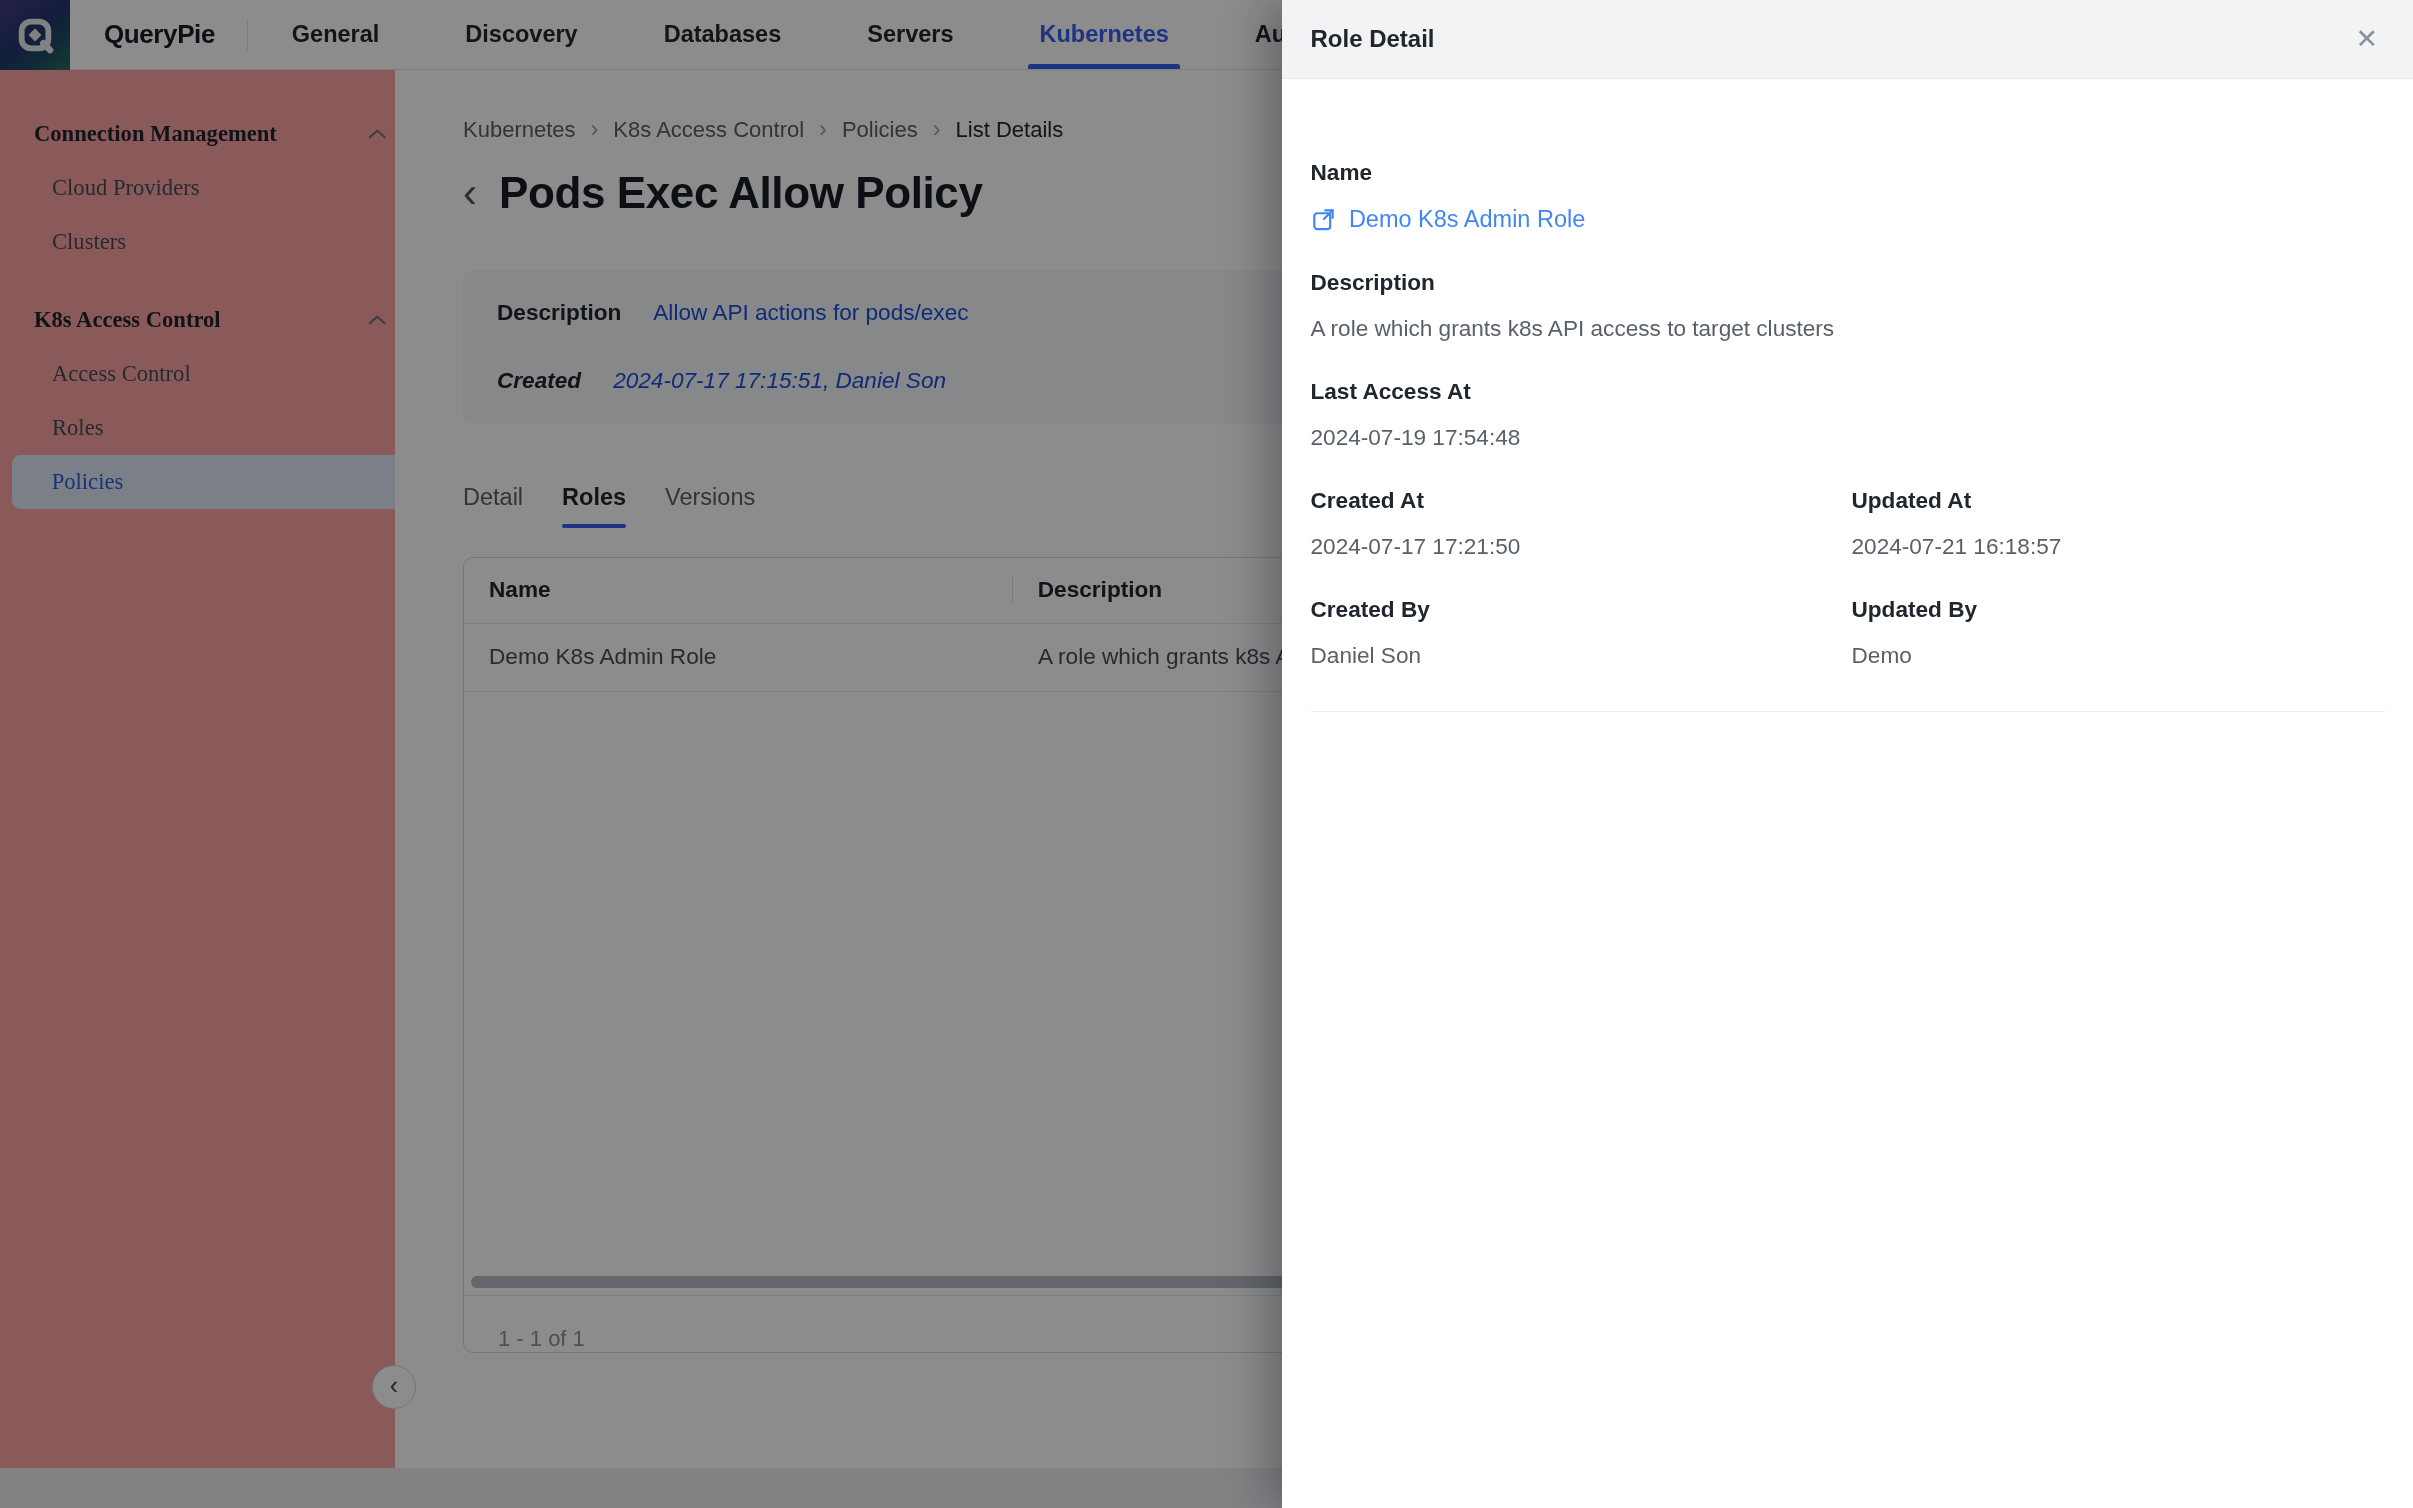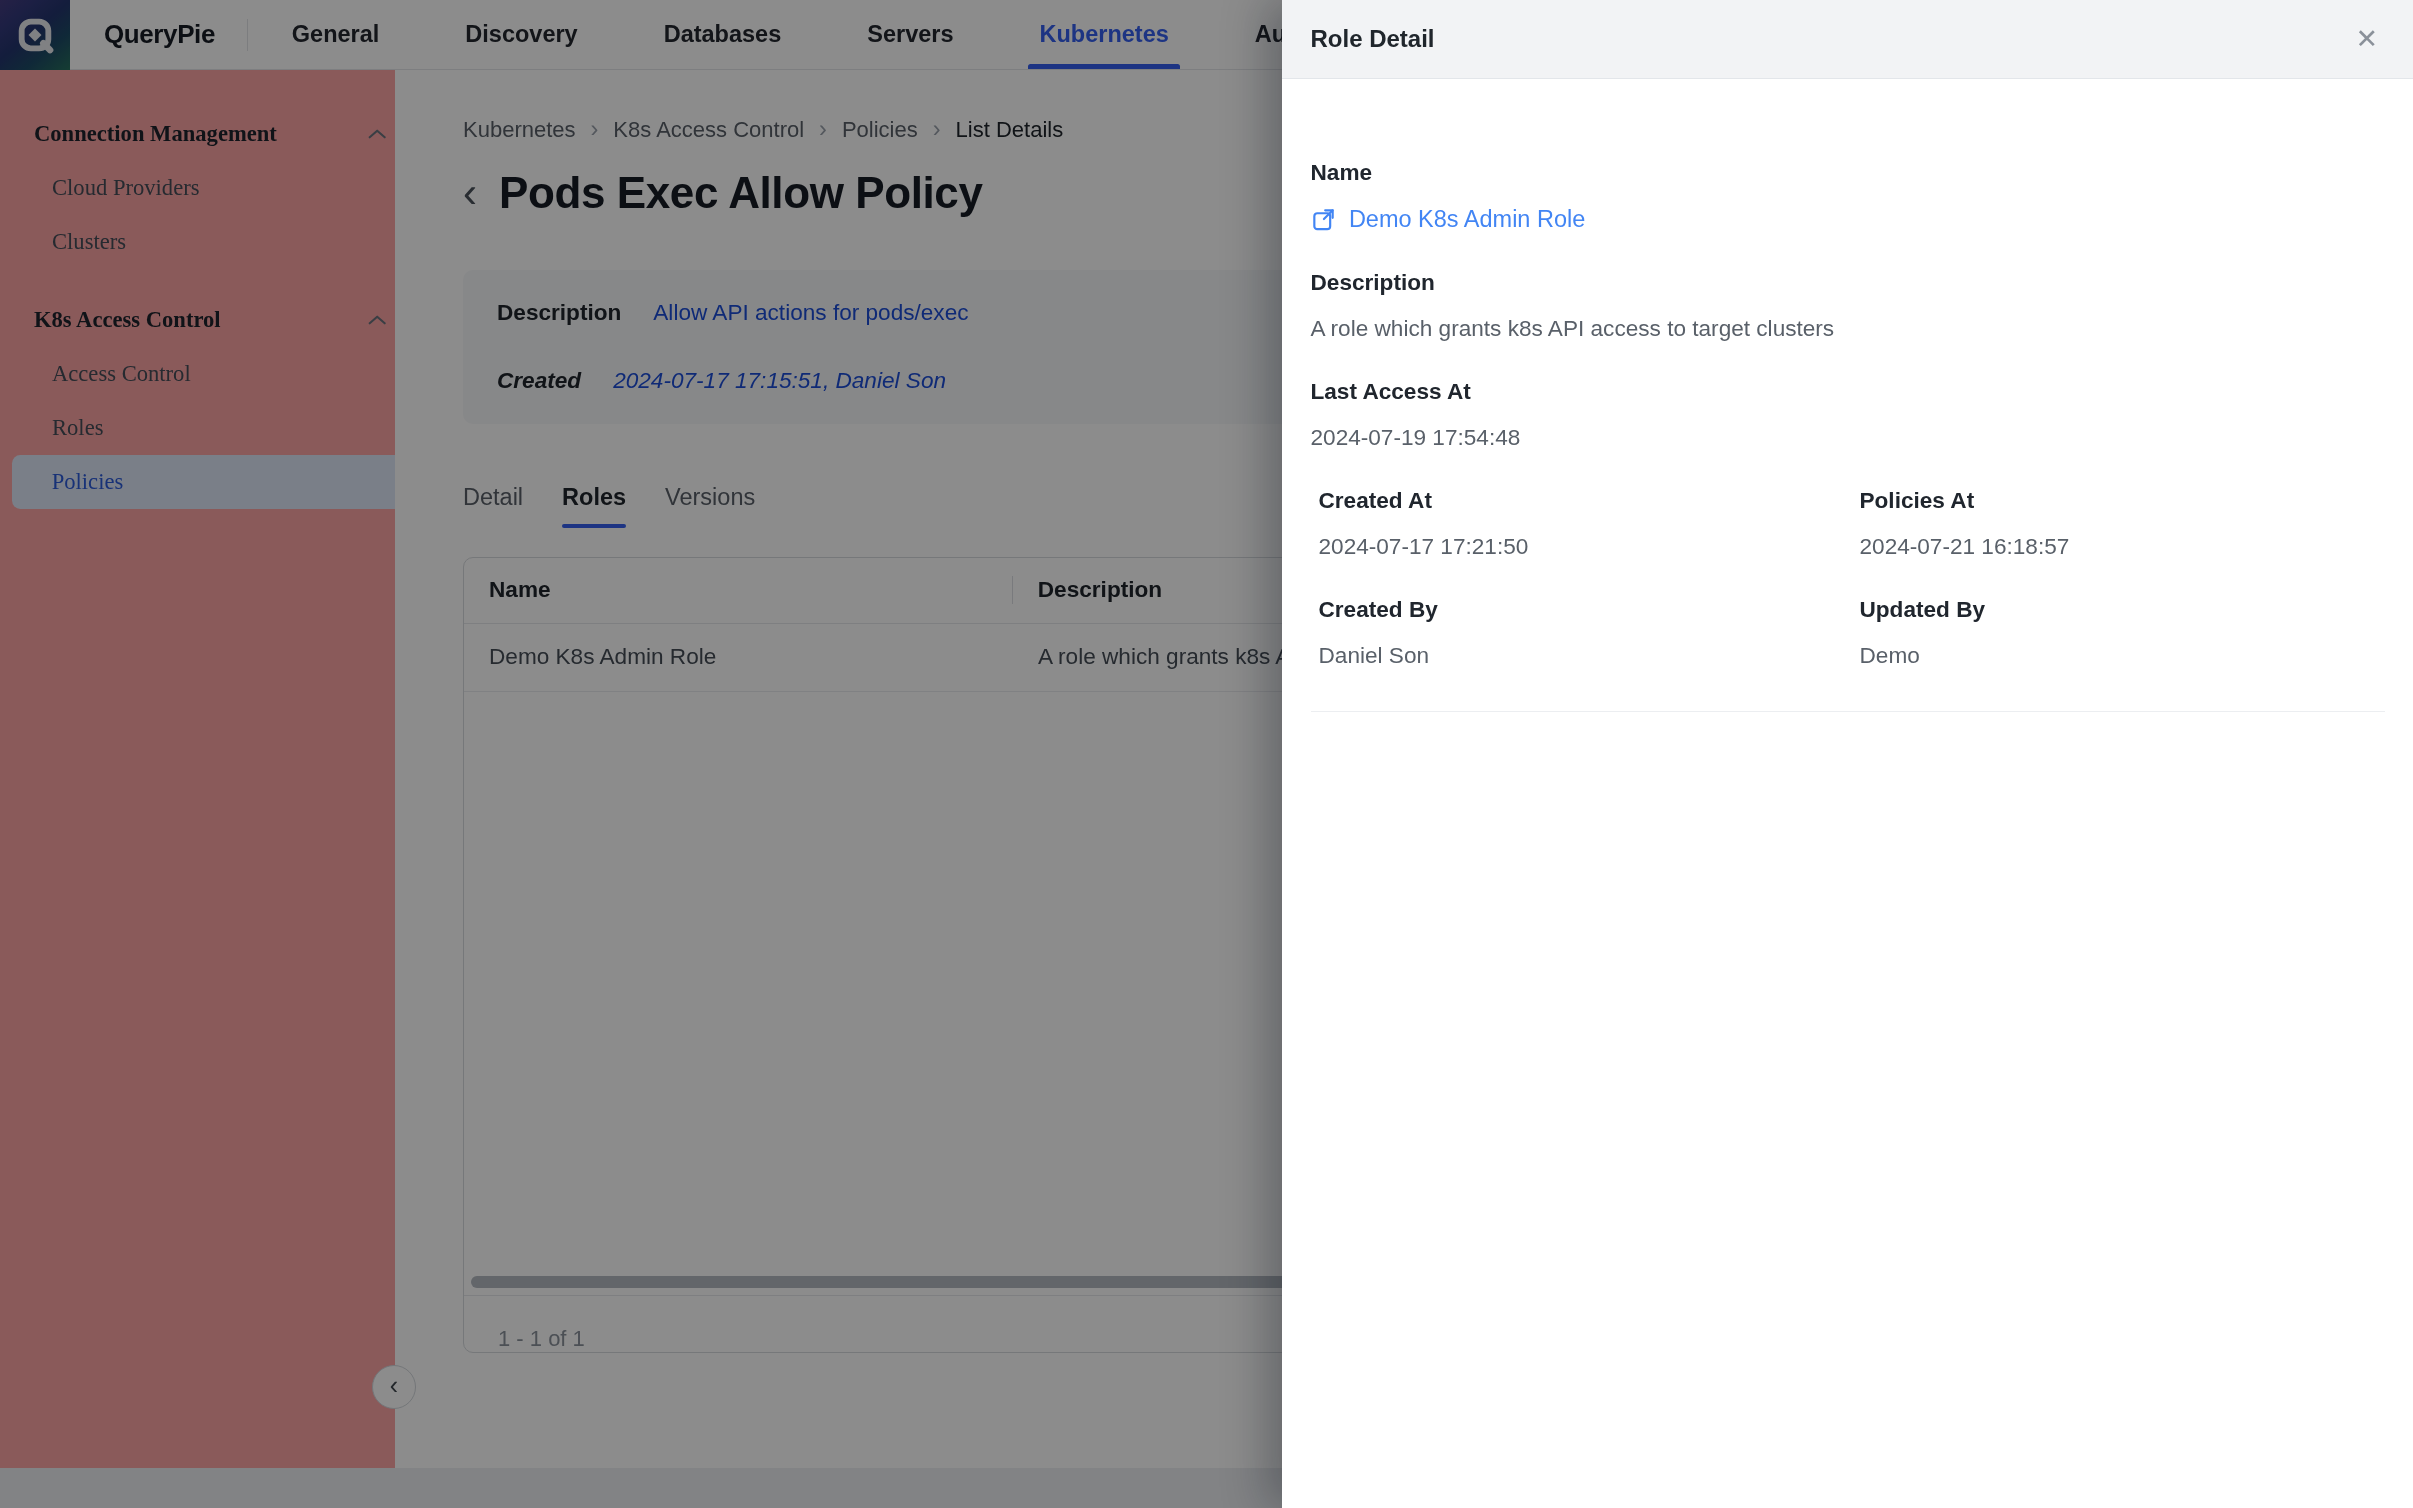--- a/index.html
+++ b/index.html
@@ -70,21 +70,21 @@
     box-shadow:-15px 0 42px rgba(10,15,25,0.30);display:flex;flex-direction:column;box-sizing:border-box;gap:42px;}
   .drawer-header{height:79px;flex:0 0 auto;background:#f2f3f5;border-bottom:0.8px solid #e3e6ea;
     display:flex;align-items:center;justify-content:space-between;padding:0 35px 0 28.5px;box-sizing:border-box;}
   .drawer-title{font-size:24px;font-weight:600;color:#20262c;}
   .close-btn{font-size:27px;color:#8b919a;cursor:pointer;line-height:1;}
   .drawer-body{padding:39px 28.5px;flex:1;}
   .field{margin-bottom:37px;}
   .f-label{font-size:22.6px;font-weight:700;color:#20262e;margin-bottom:20px;}
   .f-value{font-size:22.6px;color:#596069;}
   .link-row{display:flex;align-items:center;gap:13.4px;font-size:23.5px;color:#4285f4;cursor:pointer;}
-  .grid2{display:grid;grid-template-columns:541px 1fr;margin-left:8px;}
+  .grid2{display:grid;grid-template-columns:541px 1fr;}
   .drawer-divider{border-top:0.8px solid #eceef1;margin-top:5px;}
   .svgicon{display:block;}
 </style>
 </head>
 <body>
 
 <div class="topbar">
   <div class="logo">
     <svg class="svgicon" width="70" height="70" viewBox="0 0 84 84">
       <rect x="26" y="26" width="32" height="32" rx="11" fill="none" stroke="#e9ebef" stroke-width="7"></rect>
@@ -212,21 +212,21 @@
       <div class="f-label">Last Access At</div>
       <div class="f-value">2024-07-19 17:54:48</div>
     </div>
 
     <div class="grid2">
       <div class="field">
         <div class="f-label">Created At</div>
         <div class="f-value">2024-07-17 17:21:50</div>
       </div>
       <div class="field">
-        <div class="f-label">Policies At</div>
+        <div class="f-label">Updated At</div>
         <div class="f-value">2024-07-21 16:18:57</div>
       </div>
       <div class="field">
         <div class="f-label">Created By</div>
         <div class="f-value">Daniel Son</div>
       </div>
       <div class="field">
         <div class="f-label">Updated By</div>
         <div class="f-value">Demo</div>
       </div>

